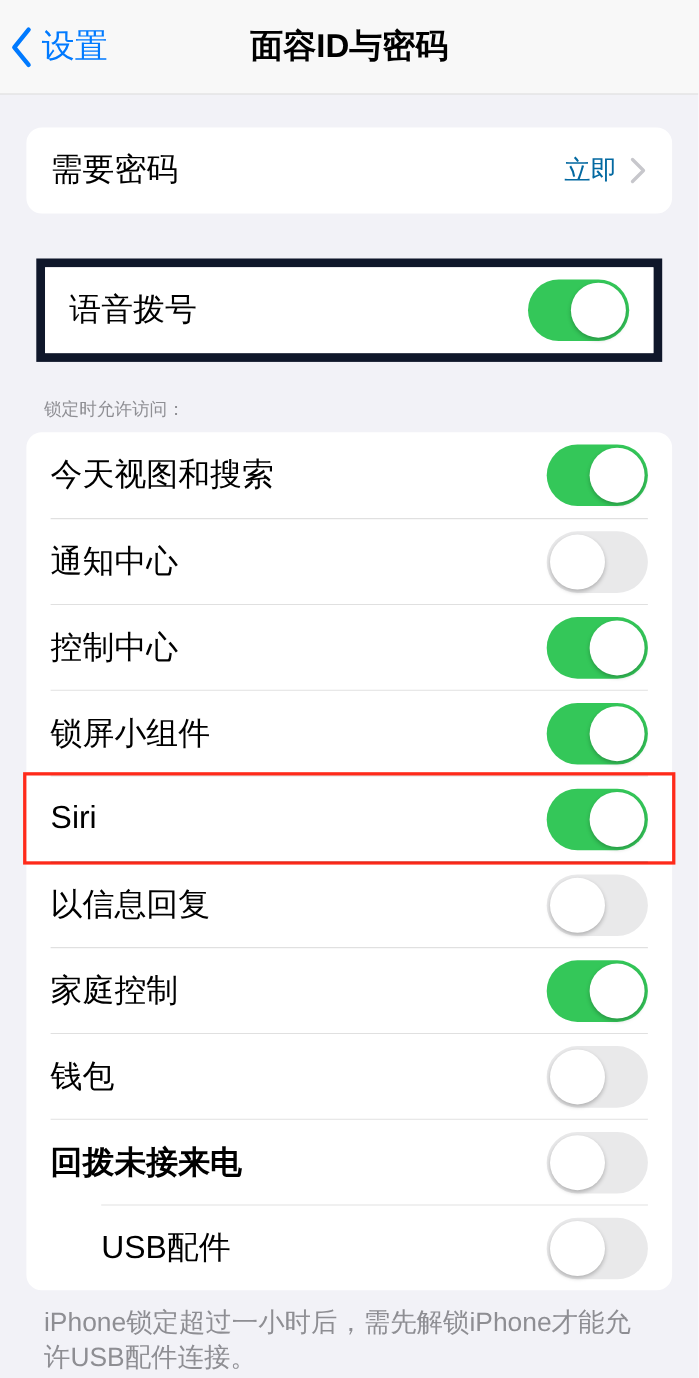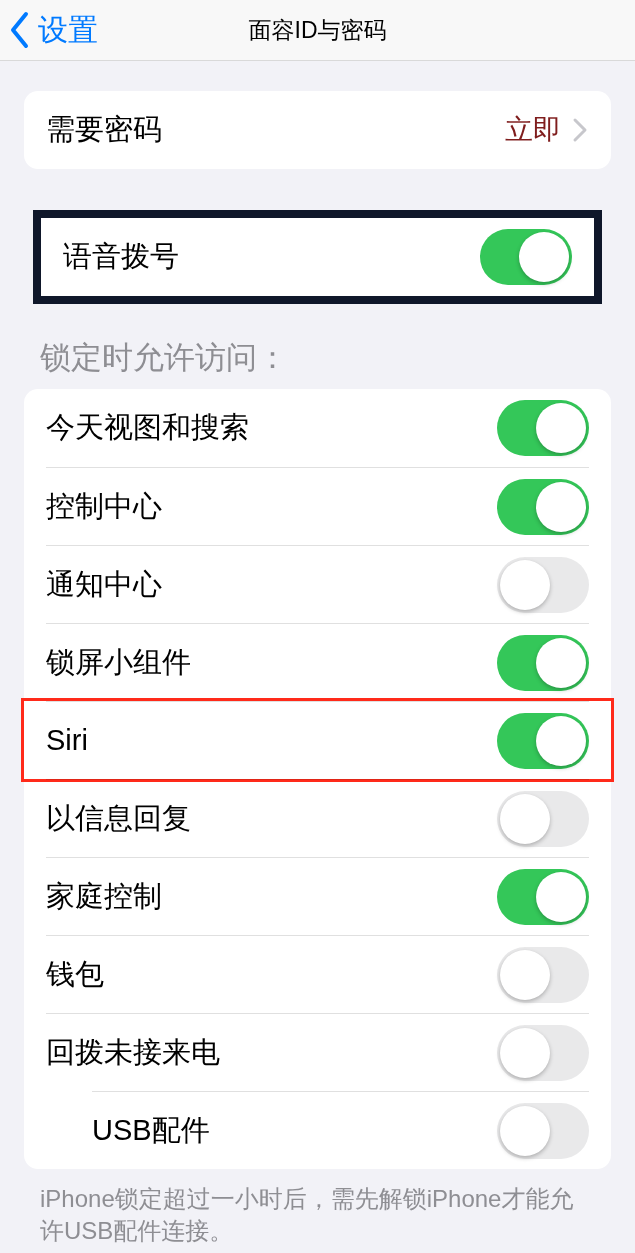--- a/index.html
+++ b/index.html
@@ -4,62 +4,62 @@
   <style>
     * { margin:0; padding:0; box-sizing:border-box; }
     body {
       width:635px; height:1253px;
       font-family:-apple-system,"Helvetica Neue",Arial,sans-serif;
       background:#f2f2f7;
       overflow:hidden;
     }
     .nav {
       position:relative;
-      height:61px;
+      height:86px;
       background:#f8f8f8;
       border-bottom:1px solid rgba(0,0,0,0.12);
       display:flex; align-items:center;
     }
     .back {
       position:absolute; left:8px; top:0; height:100%;
       display:flex; align-items:center;
       color:#007aff; font-size:30px;
     }
     .back svg { width:24px; height:38px; margin-right:6px; }
     .title {
-      margin:0 auto; font-size:23px; font-weight:400;
+      margin:0 auto; font-size:30px; font-weight:700;
     }
     .content { padding-top:30px; }
     .card {
       background:#fff;
       border-radius:14px;
       margin:0 24px;
     }
     .row {
       display:flex; align-items:center;
       padding:0 22px;
       min-height:78px;
     }
     .row + .row .row-inner { border-top:1px solid rgba(0,0,0,0.12); }
     .row-inner {
       display:flex; align-items:center;
       flex:1; min-height:78px;
     }
     .row-label { flex:1; font-size:29px; color:#000; }
-    .row-value { font-size:28px; color:#7f1d1d; margin-right:10px; }
+    .row-value { font-size:24px; color:#0369a1; margin-right:10px; }
     .chev { width:18px; height:28px; }
     .chev path { stroke:#c7c7cc; stroke-width:3; fill:none; stroke-linecap:round; stroke-linejoin:round; }
     .note {
       margin:12px 40px 0;
       font-size:24px; color:#8e8e93;
       line-height:1.35;
     }
     .section-header {
       margin:36px 40px 10px;
-      font-size:31px; color:#8e8e93;
+      font-size:16px; color:#8e8e93;
     }
     .toggle {
       width:92px; height:56px;
       border-radius:28px;
       position:relative;
       flex-shrink:0;
     }
     .toggle .knob {
       position:absolute; top:3px; width:50px; height:50px;
       border-radius:50%; background:#fff;
@@ -121,30 +121,30 @@
       <div class="row">
         <div class="row-inner">
           <div class="row-label">今天视图和搜索</div>
           <div class="toggle on">
             <div class="knob"></div>
           </div>
         </div>
       </div>
       <div class="row">
         <div class="row-inner" style="border-top: 1px solid rgba(0, 0, 0, 0.12);">
+          <div class="row-label">通知中心</div>
+          <div class="toggle off">
+            <div class="knob"></div>
+          </div>
+        </div>
+      </div>
+      <div class="row">
+        <div class="row-inner" style="border-top: 1px solid rgba(0, 0, 0, 0.12);">
           <div class="row-label">控制中心</div>
           <div class="toggle on">
-            <div class="knob"></div>
-          </div>
-        </div>
-      </div>
-      <div class="row">
-        <div class="row-inner" style="border-top: 1px solid rgba(0, 0, 0, 0.12);">
-          <div class="row-label">通知中心</div>
-          <div class="toggle off">
             <div class="knob"></div>
           </div>
         </div>
       </div>
       <div class="row">
         <div class="row-inner" style="border-top: 1px solid rgba(0, 0, 0, 0.12);">
           <div class="row-label">锁屏小组件</div>
           <div class="toggle on">
             <div class="knob"></div>
           </div>
@@ -178,21 +178,21 @@
       </div>
       <div class="row">
         <div class="row-inner" style="border-top: 1px solid rgba(0, 0, 0, 0.12);">
           <div class="row-label">钱包</div>
           <div class="toggle off">
             <div class="knob"></div>
           </div>
         </div>
       </div>
       <div class="row">
-        <div class="row-inner" style="border-top: 1px solid rgba(0, 0, 0, 0.12);">
+        <div class="row-inner" style="border-top: 1px solid rgba(0, 0, 0, 0.12); font-weight: bold;">
           <div class="row-label">回拨未接来电</div>
           <div class="toggle off">
             <div class="knob"></div>
           </div>
         </div>
       </div>
       <div class="row">
         <div class="row-inner" style="border-top: 1px solid rgba(0, 0, 0, 0.12); margin-left: 46px;">
           <div class="row-label">USB配件</div>
           <div class="toggle off">

